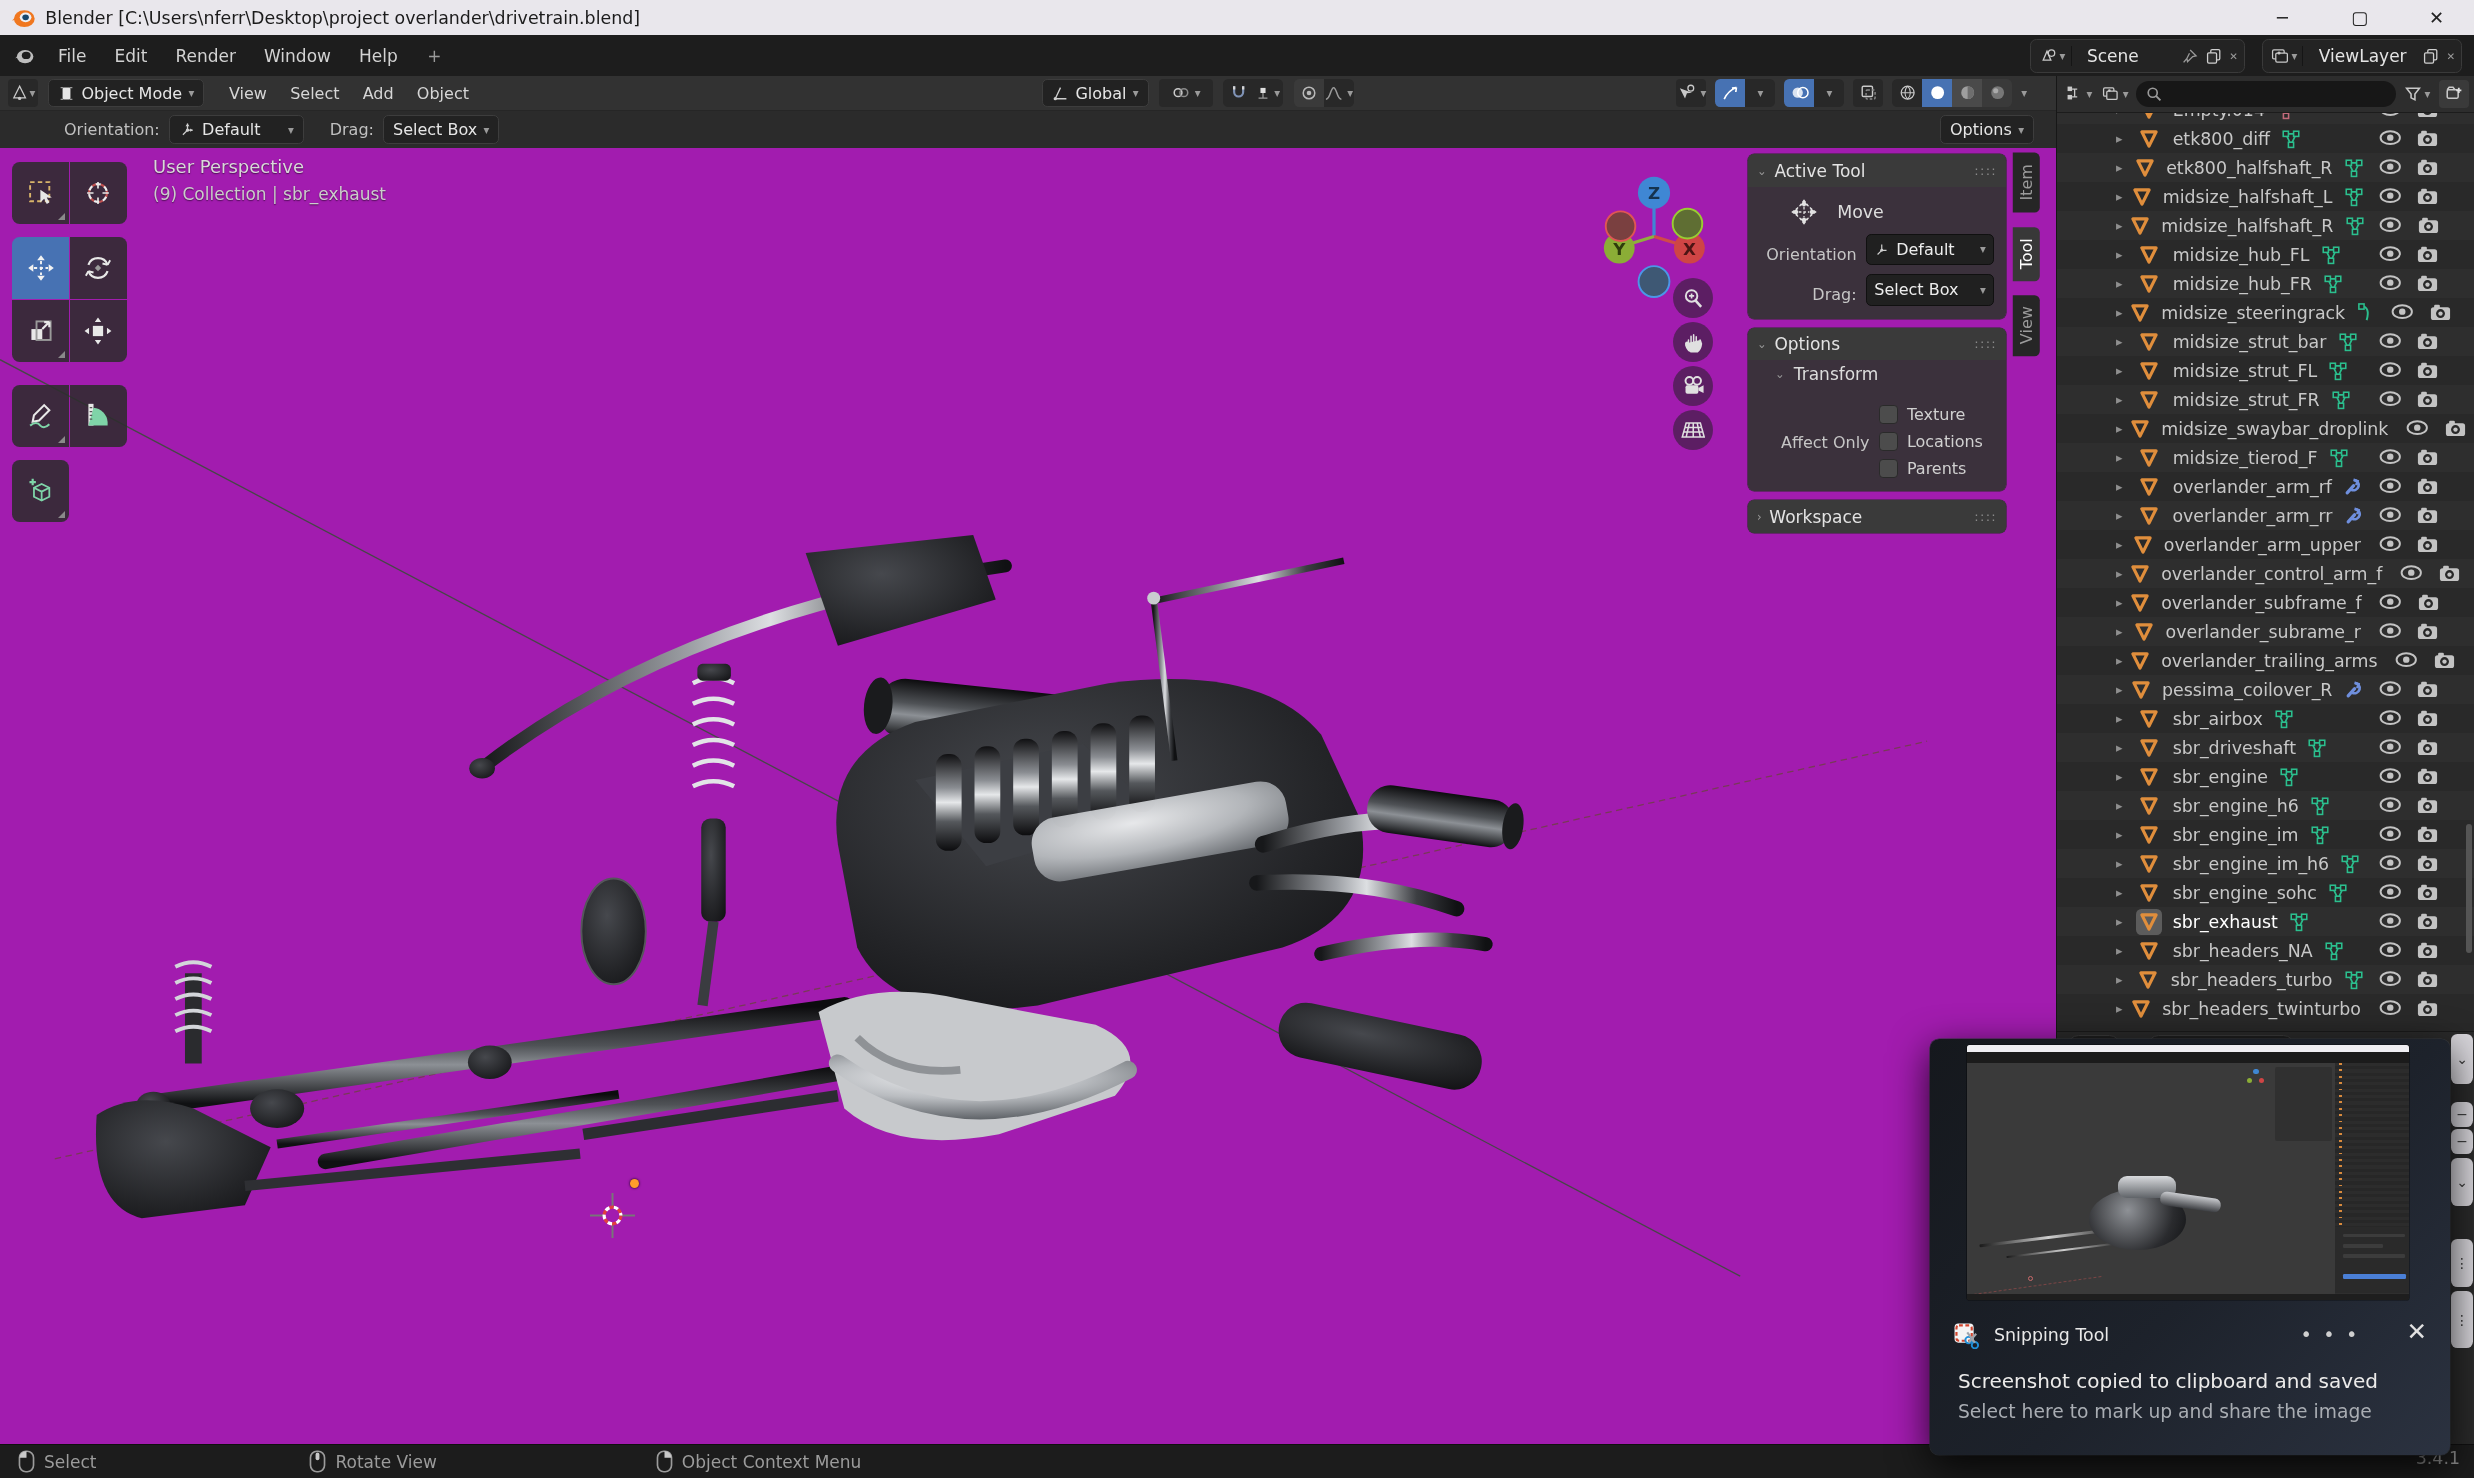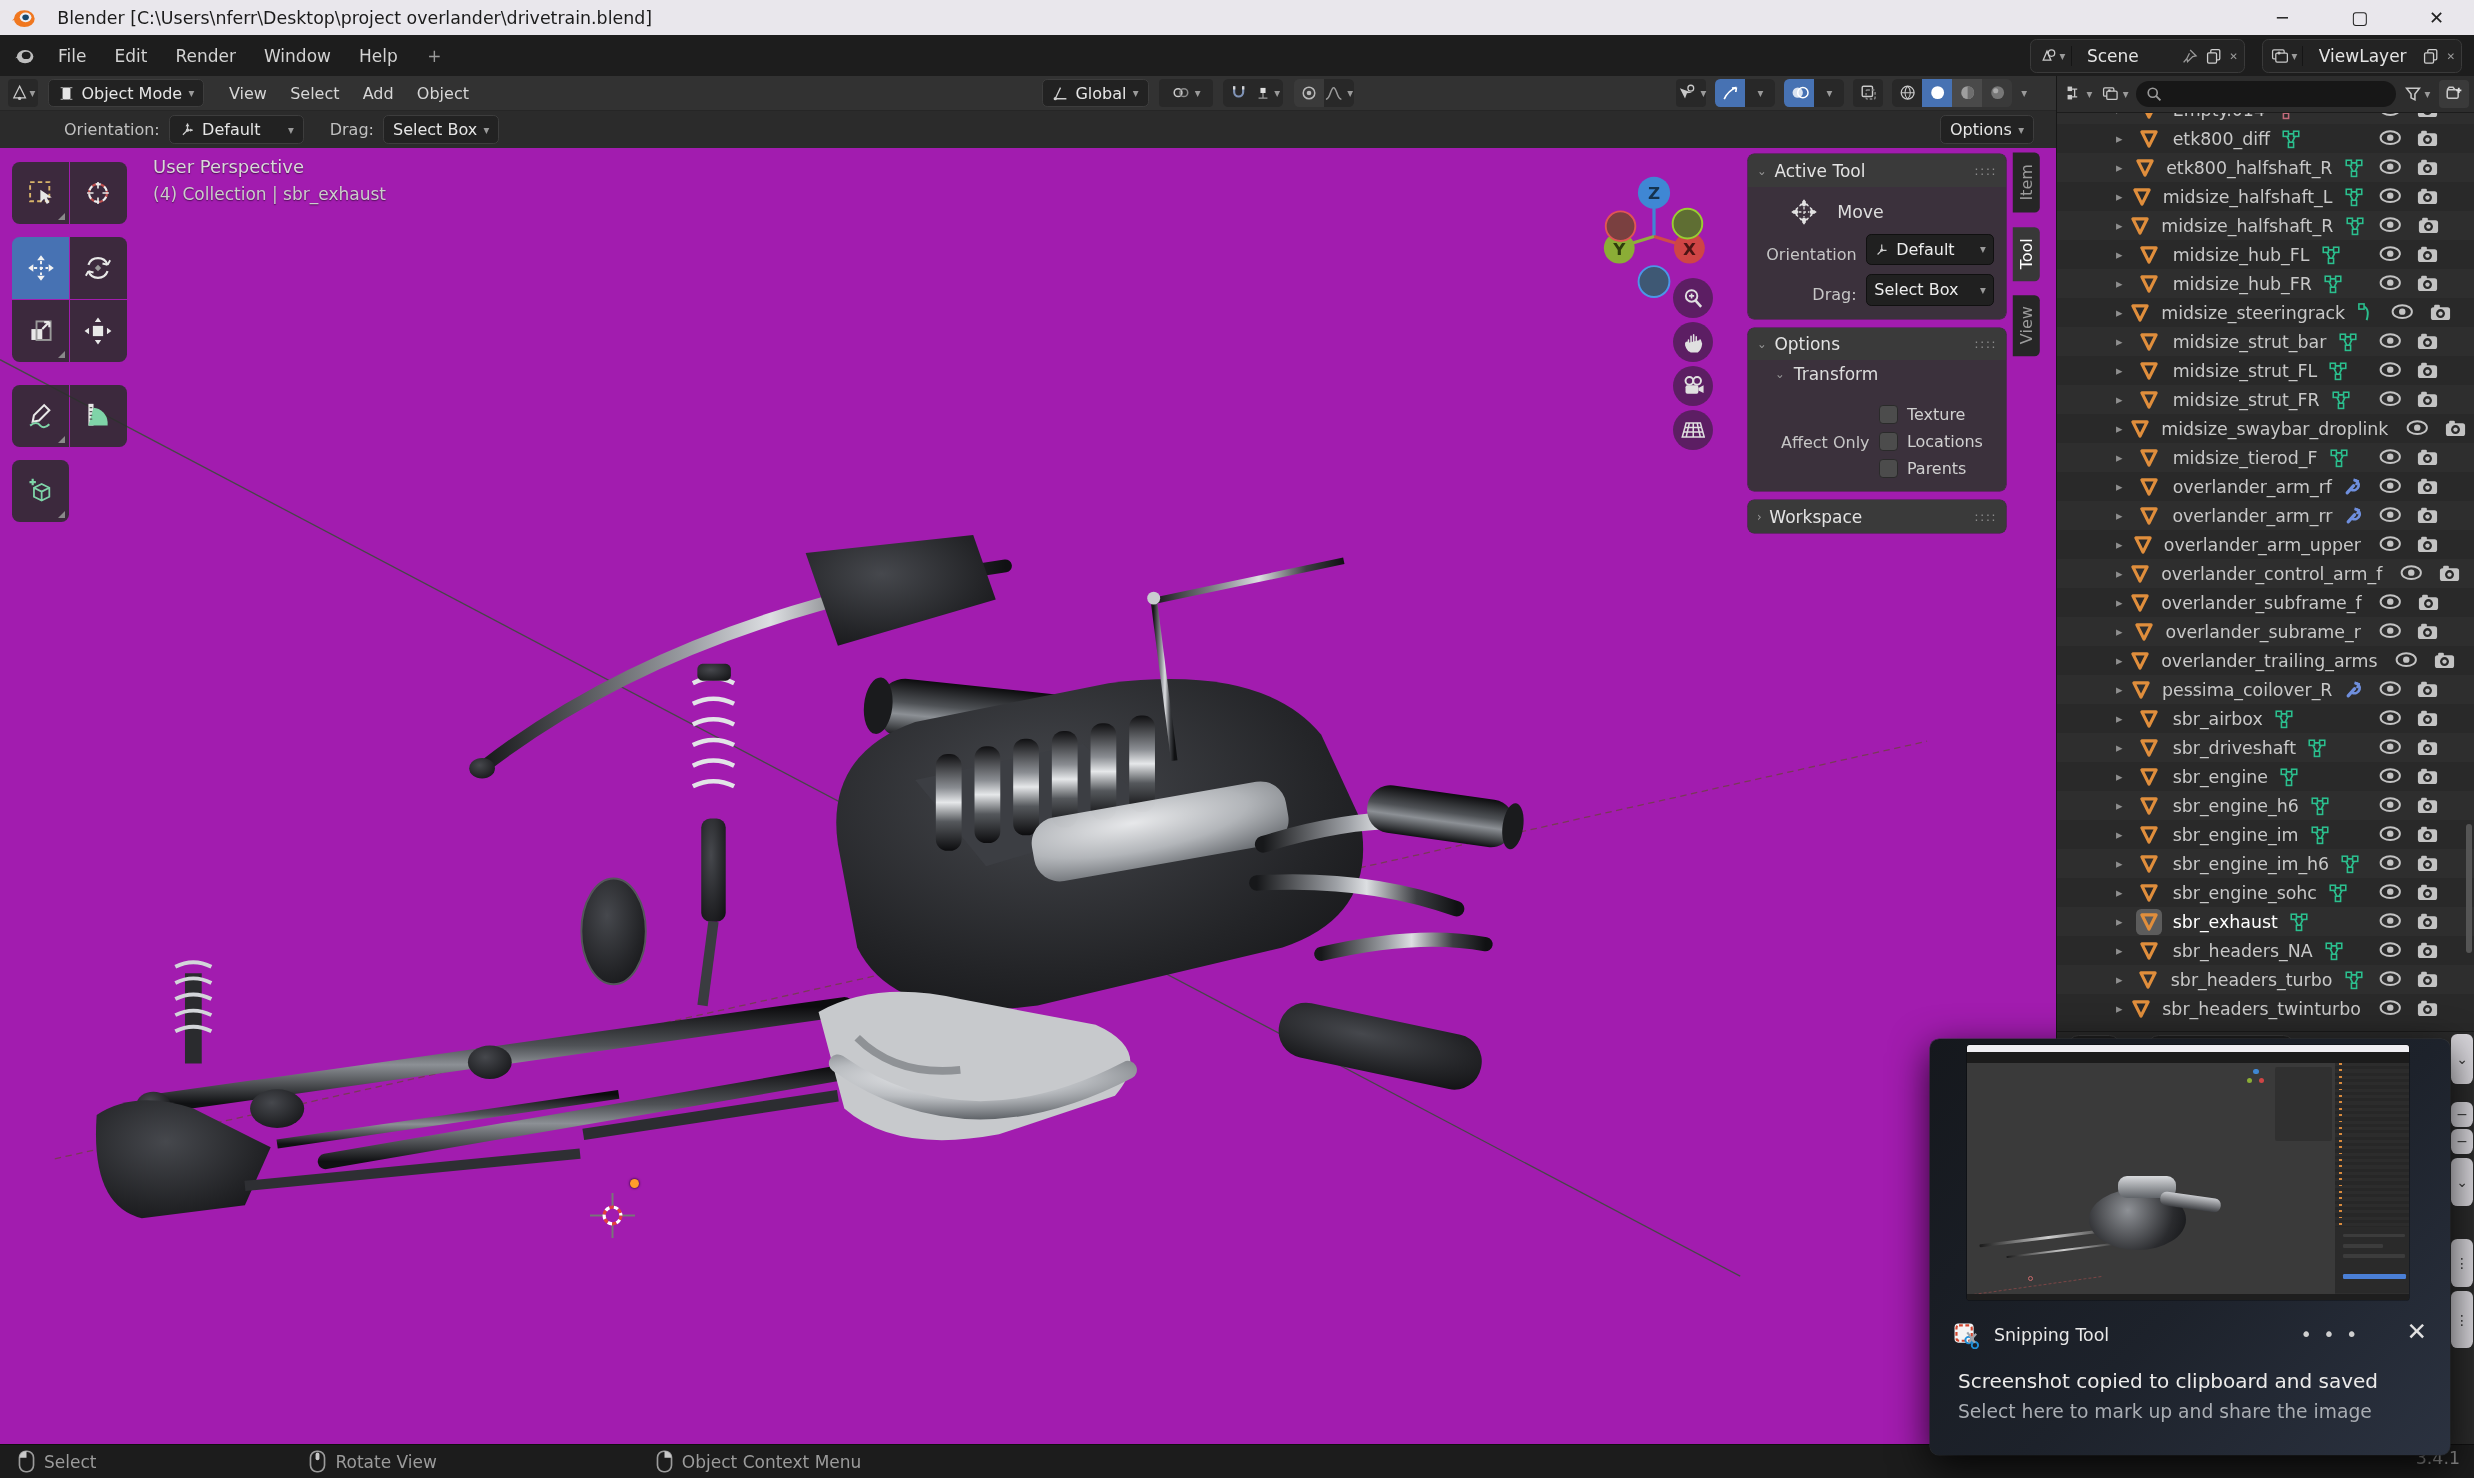--- a/index.html
+++ b/index.html
@@ -1,21 +1,21 @@
 <!DOCTYPE html>
 <html style="font-size:10.3px"><head>
 <meta charset="utf-8">
 <style>
   * { margin:0; padding:0; box-sizing:border-box; }
   html,body { width:2475px; height:1478px; overflow:hidden; background:#1d1d1d;
     font-family:"DejaVu Sans", sans-serif; -webkit-font-smoothing:antialiased; }
   .abs { position:absolute; }
 
   
-  #titlebar { left:0; top:0; width:2475px; height:35px; background:#e9e7ec; display:flex; align-items:center;gap:12px; }
+  #titlebar { left:0; top:0; width:2475px; height:35px; background:#e9e7ec; display:flex; align-items:center; }
   #titlebar .title { font-size:17.4px; color:#1b1b1b; margin-left:9px; }
   #win-controls { position:absolute; right:0; top:0; height:35px; display:flex; align-items:center; gap:0; }
   .win-btn { width:77px; height:35px; display:flex; align-items:center; justify-content:center; font-size:18px; color:#222; }
 
   
   #topbar { left:0; top:35px; width:2475px; height:41px; background:#1d1d1d; display:flex; align-items:center; }
   .menu-item { color:#d2d2d2; font-size:17px; padding:5.2px 14px; border-radius:5.2px; }
   .ws-tab { color:#9a9a9a; font-size:17px; padding:6.4px 15.5px; border-radius:6.4px 6.4px 0 0; }
   .ws-tab.active { background:#3a3a3a; color:#ffffff; }
   #topbar-right { position:absolute; right:11.6px; top:39px; display:flex; gap:17px; }
@@ -491,21 +491,21 @@
     <line x1="35" y1="0" x2="35" y2="22" stroke="#777" stroke-width="3"></line>
     <line x1="35" y1="48" x2="35" y2="70" stroke="#777" stroke-width="3"></line>
     <line x1="0" y1="35" x2="22" y2="35" stroke="#777" stroke-width="3"></line>
     <line x1="48" y1="35" x2="70" y2="35" stroke="#777" stroke-width="3"></line>
     <circle cx="35" cy="35" r="13" fill="none" stroke="#e03f3f" stroke-width="5" stroke-dasharray="7 7"></circle>
     <circle cx="35" cy="35" r="13" fill="none" stroke="#ffffff" stroke-width="5" stroke-dasharray="7 7" stroke-dashoffset="7"></circle>
   </svg>
 
   <div id="vp-overlay-text">
     <div>User Perspective</div>
-    <div class="sub">(4) Collection | sbr_exhaust</div>
+    <div class="sub">(9) Collection | sbr_exhaust</div>
   </div>
 
   <div id="toolbar">
       <div class="tgroup" style="top: 13.5px;">
         <div class="tbtn">
           <svg width="32" height="32" viewBox="0 0 50 50">
             <rect x="8" y="8" width="30" height="30" fill="none" stroke="#d8b46a" stroke-width="3" stroke-dasharray="7 5"></rect>
             <path d="M24 20 L24 40 L30 34 L34 42 L38 40 L34 32 L42 32 Z" fill="#e8e8e8"></path>
           </svg>
           <span class="corner"></span>

